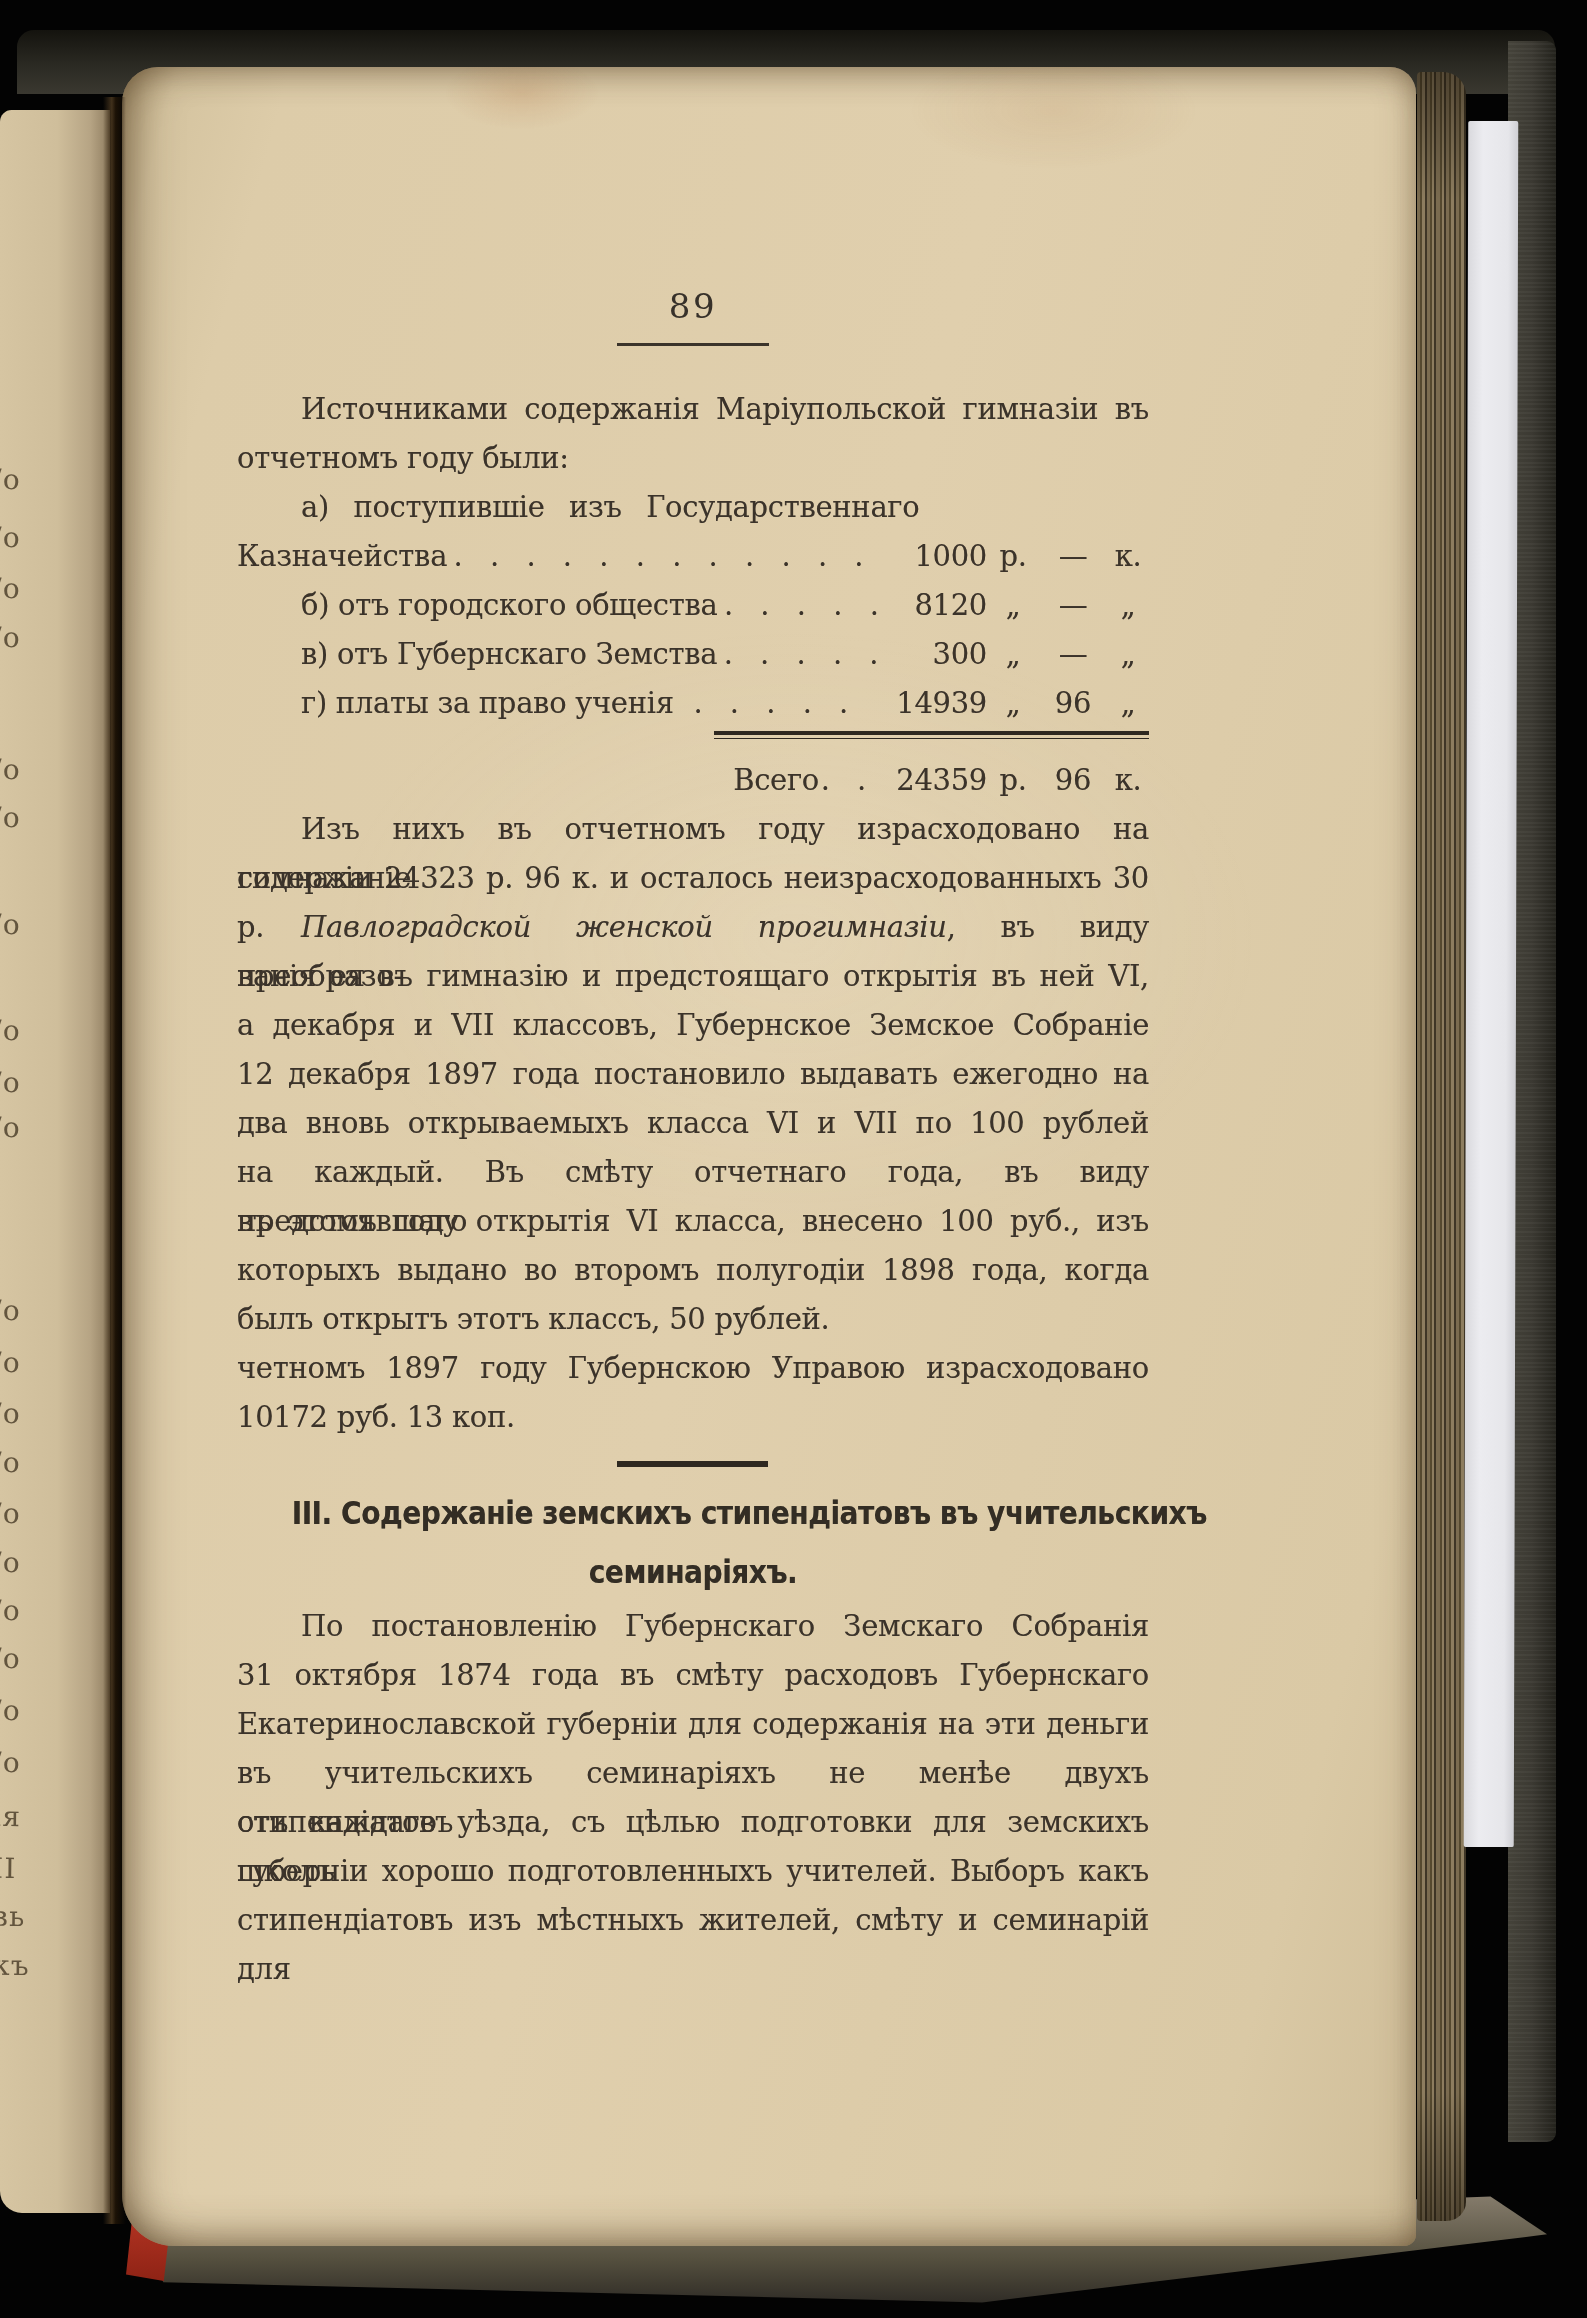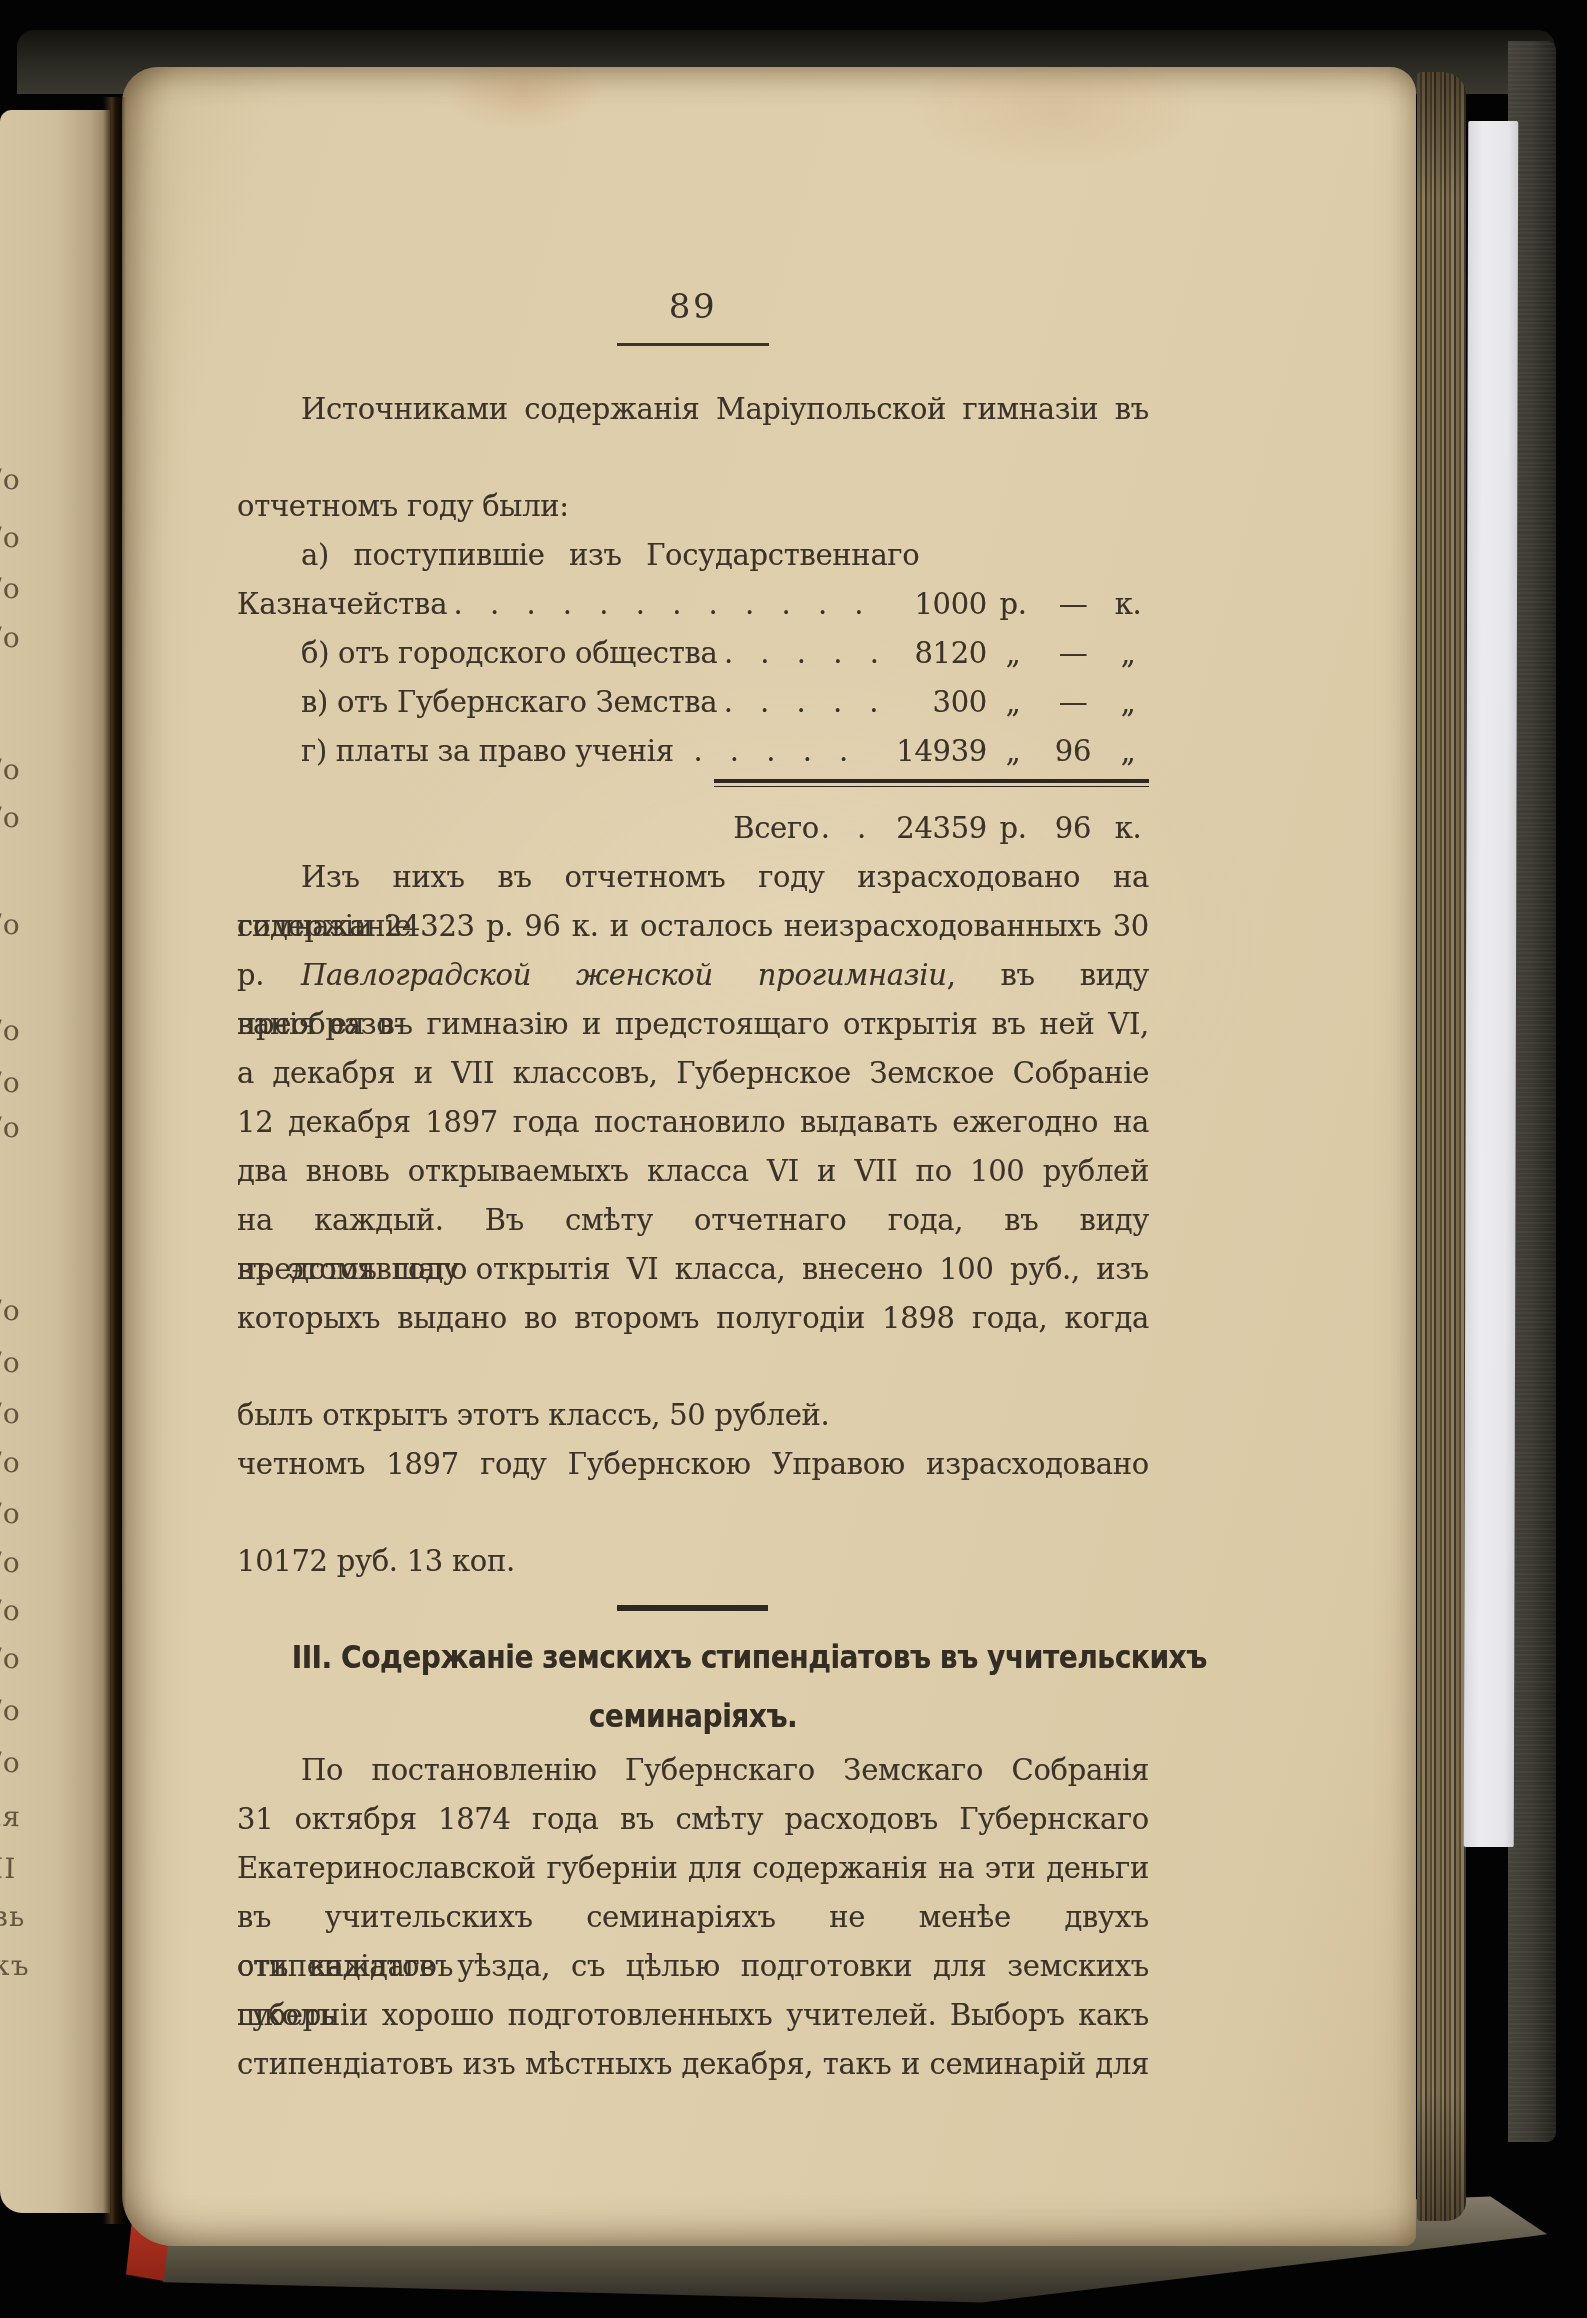--- a/index.html
+++ b/index.html
@@ -56,21 +56,21 @@
   .pagenum{left:115px;top:219px;width:912px;text-align:center;
     font-size:34px;color:#37312a;letter-spacing:2.6px;}
   .pagenum-rule{left:495px;top:276px;width:152px;height:2.6px;background:#3b342b;}
 
   
   .textcol{left:115px;top:318px;width:912px;color:#3b332a;font-size:29px;
     letter-spacing:-0.3px;text-shadow:0 0 0.6px rgba(59,51,42,.35);}
   .line{height:49px;line-height:49px;white-space:nowrap;}
   .j{text-align:justify;text-align-last:justify;white-space:normal;}
   .ij{text-align:justify;text-align-last:justify;text-indent:64px;white-space:normal;}
-  .l{text-align:left;margin-top:48px;}
+  .l{text-align:left;}
   .il{text-indent:64px;}
   .sp{word-spacing:15.5px;}
 
   .row{display:flex;align-items:baseline;height:49px;line-height:49px;}
   .row .lbl{white-space:nowrap;text-align:center;}
   .row .lbl.ind{padding-left:64px;}
   .row .dots{flex:1;text-align:center;letter-spacing:9px;overflow:hidden;white-space:nowrap;padding:0 6.4px;}
   .row .amt{width:110px;text-align:right;}
   .row .unit{width:52px;text-align:center;}
   .row .kop{width:68px;text-align:center;}
@@ -221,20 +221,20 @@
     <div class="h1">III. Содержаніе земскихъ стипендіатовъ въ учительскихъ</div>
     <div class="h1">семинаріяхъ.</div>
 
     <div>
         <div class="line ij">По постановленію Губернскаго Земскаго Собранія</div>
         <div class="line j">31 октября 1874 года въ смѣту расходовъ Губернскаго</div>
         <div class="line j">Екатеринославской губерніи для содержанія на эти деньги</div>
         <div class="line j">въ учительскихъ семинаріяхъ не менѣе двухъ стипендіатовъ</div>
         <div class="line j">отъ каждаго уѣзда, съ цѣлью подготовки для земскихъ школъ</div>
         <div class="line j">губерніи хорошо подготовленныхъ учителей. Выборъ какъ</div>
-        <div class="line j">стипендіатовъ изъ мѣстныхъ декабря, такъ и семинарій для</div>
+        <div class="line j">стипендіатовъ изъ мѣстныхъ жителей, смѣту и семинарій для</div>
       </div>
   </div>
 </div>
 
 <div class="abs fore-edge"></div>
 <div class="abs bookmark"></div>
 
 
 </body></html>

